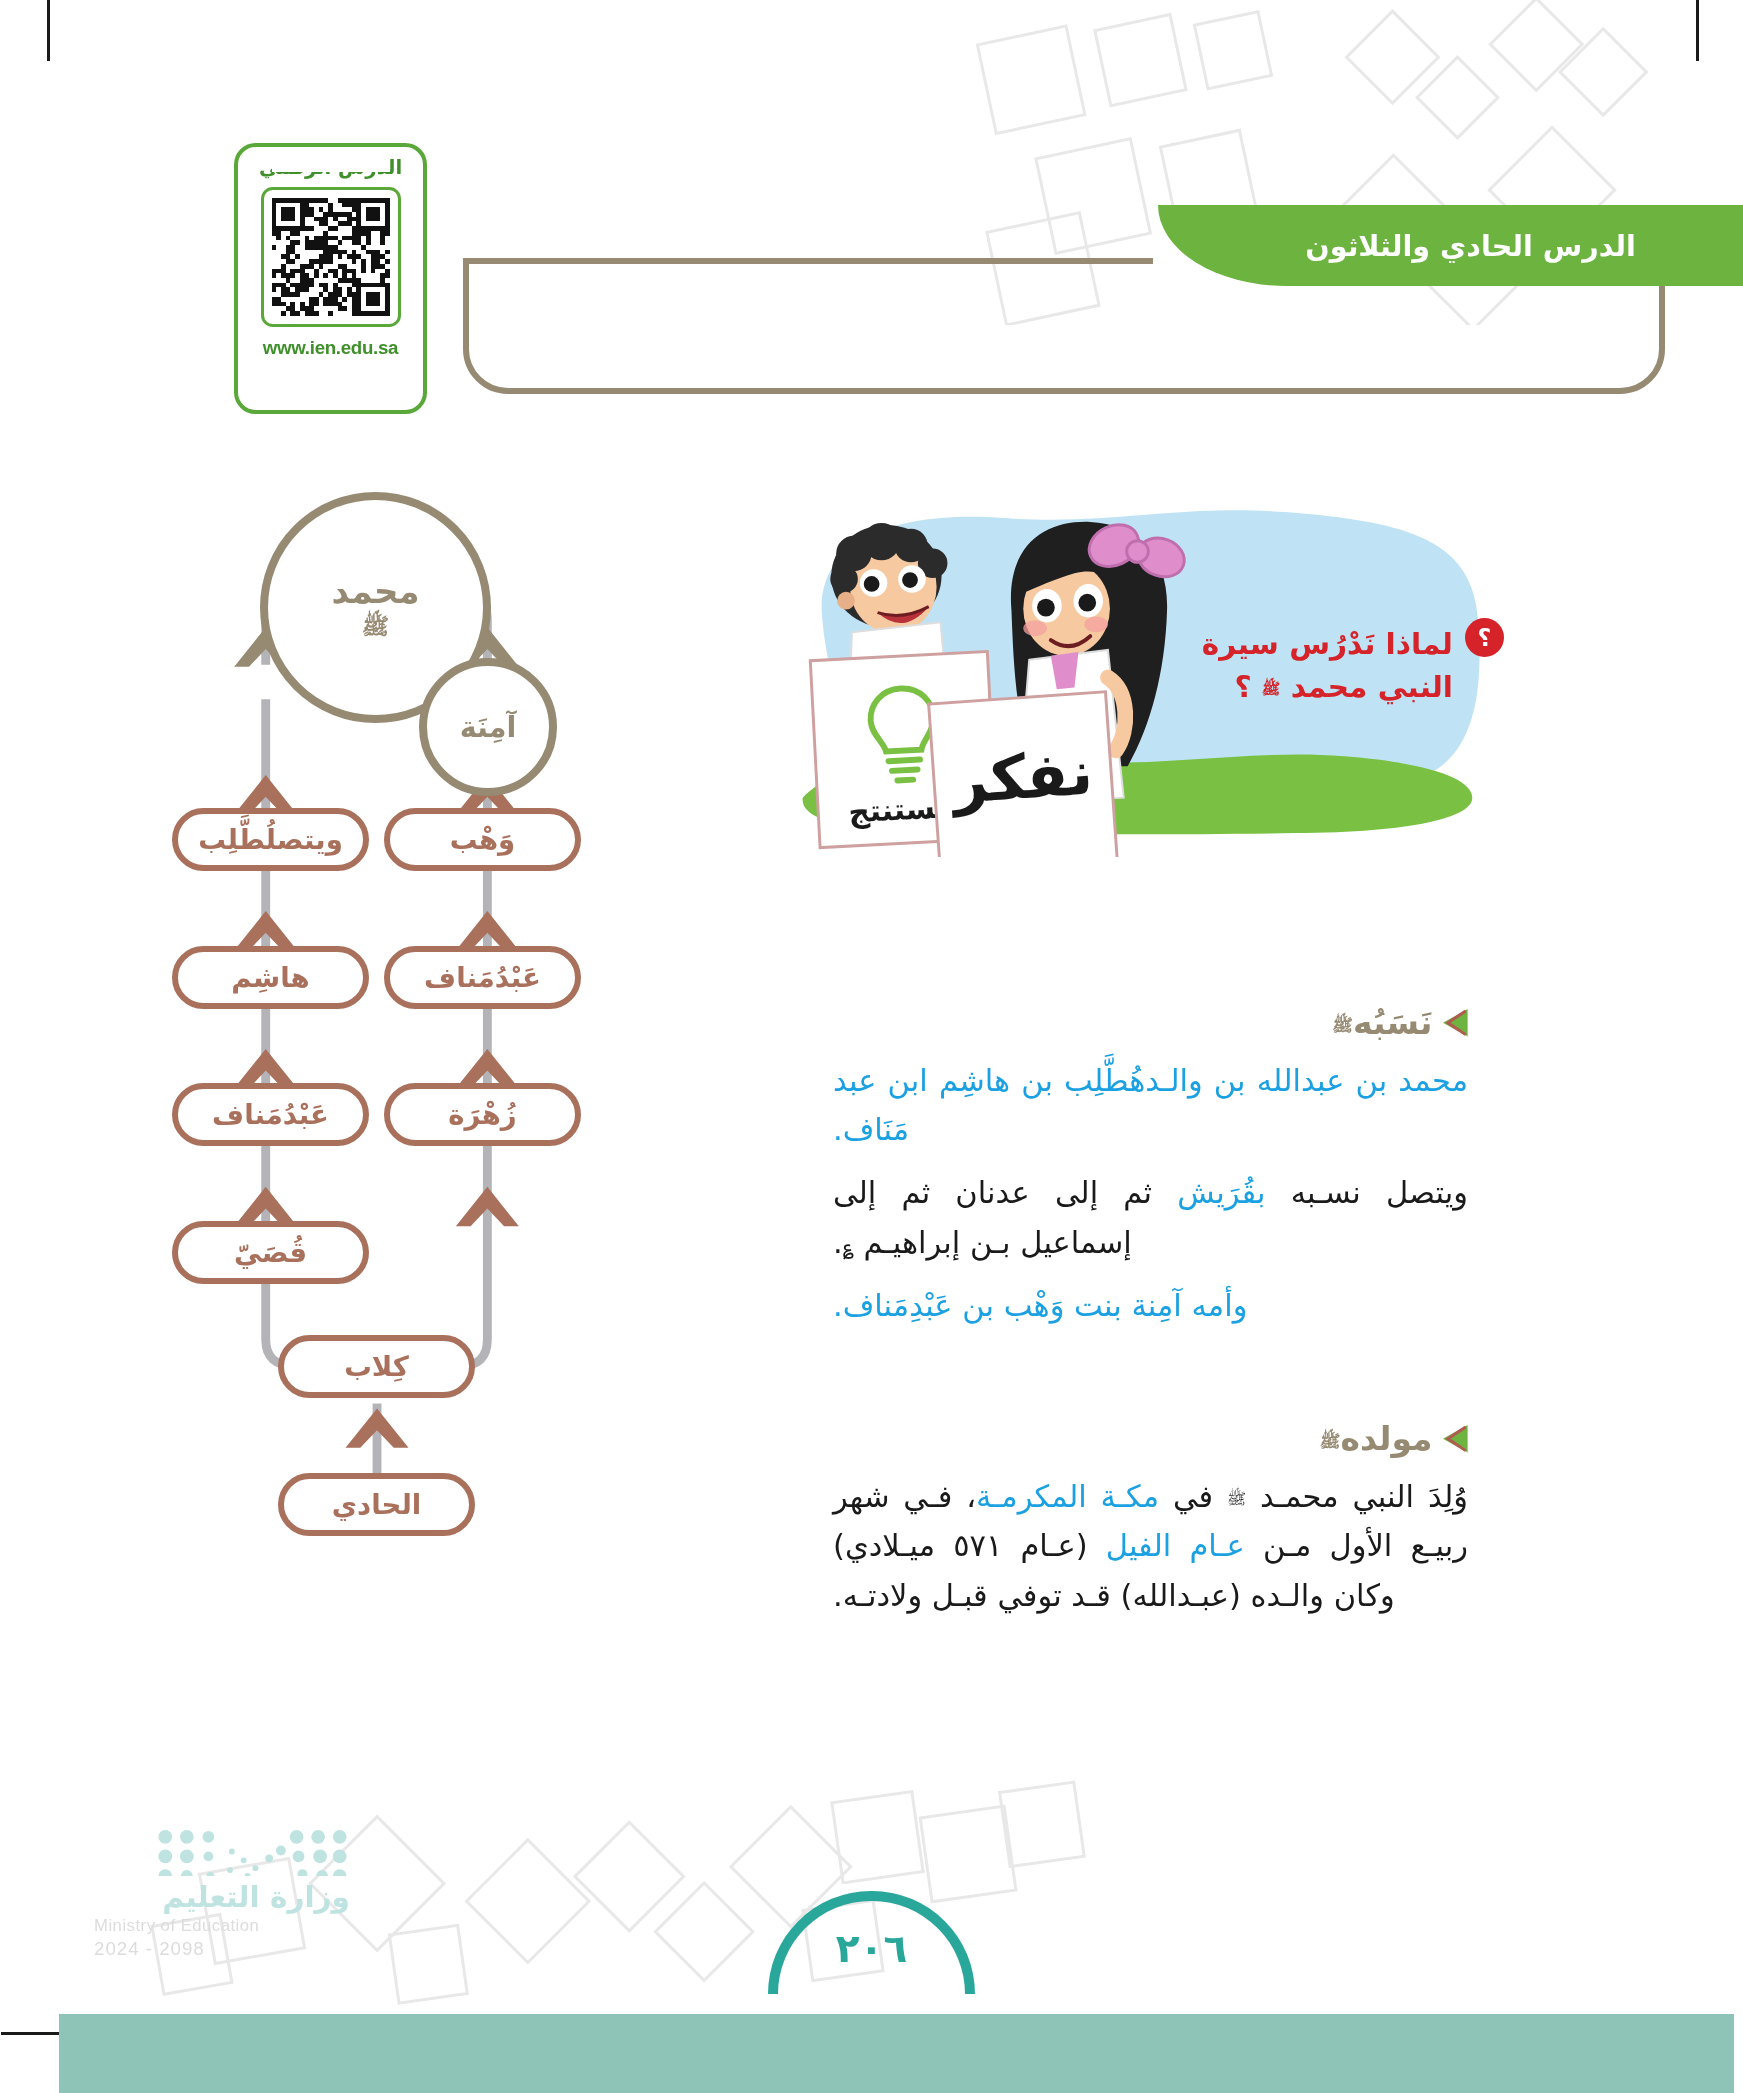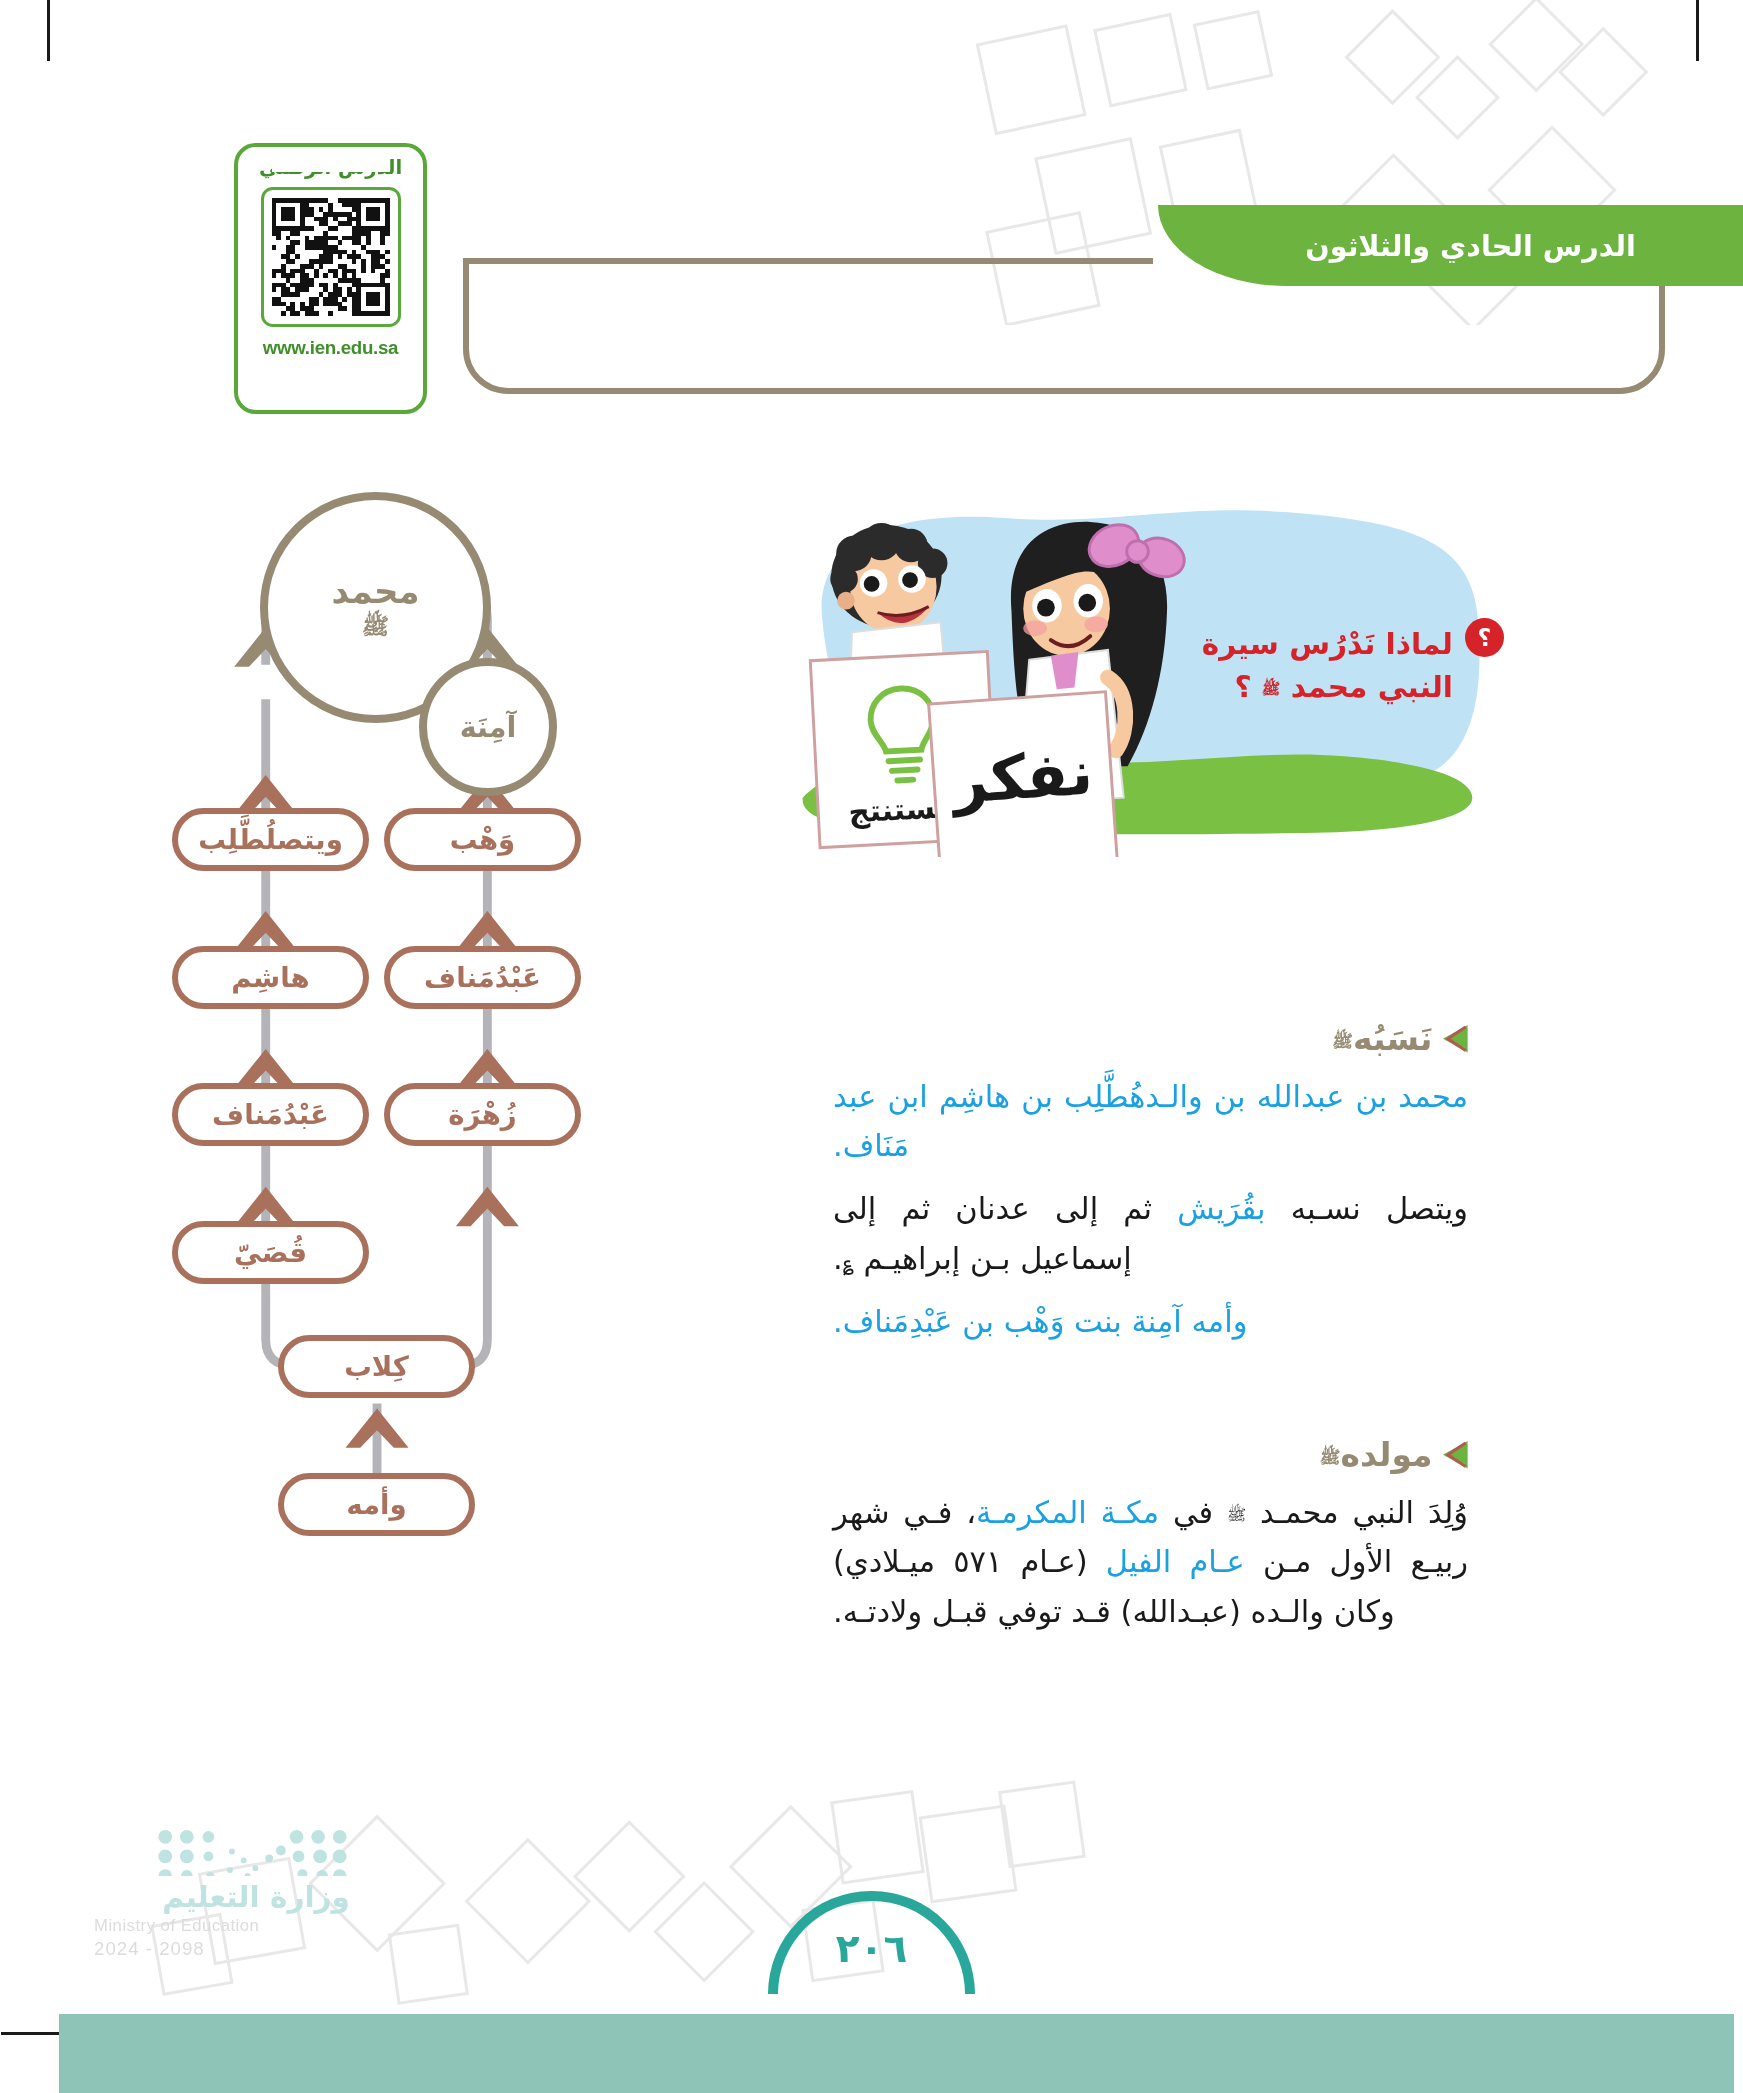--- a/index.html
+++ b/index.html
@@ -85,21 +85,21 @@
     z-index:6;
   }
   .q-badge{
     position:absolute;right:-11.8px;top:116px;width:39px;height:39px;border-radius:50%;
     background:#d6232a;color:#fff;font-size:23.6px;font-weight:bold;
     display:flex;align-items:center;justify-content:center;z-index:7;
     font-family:"DejaVu Sans",sans-serif;
   }
 
   
-  .section{position:absolute;direction:rtl;margin-top:16px;}
+  .section{position:absolute;direction:rtl;}
   .sec-head{display:flex;align-items:center;gap:9.9px;justify-content:flex-start;}
   .sec-head h3{
     margin:0;color:#968a73;font-size:33px;font-weight:bold;
     font-family:"DejaVu Sans",sans-serif;white-space:nowrap;
   }
   .bullet{width:25.6px;height:29.6px;flex:0 0 25.6px;position:relative;}
   .para{
     margin:13.8px 0 0 0;color:#1a1a1a;font-size:30.5px;line-height:1.62;
     text-align:justify;text-align-last:left;
     font-family:"DejaVu Sans",sans-serif;
@@ -1046,21 +1046,21 @@
       <span>عَبْدُمَناف</span>
     </div>
     <div class="node" style="left:212px;top:566px;width:197px;height:63px;">
       <span>زُهْرَة</span>
     </div>
 
     <div class="node" style="left:106px;top:818px;width:197px;height:63px;">
       <span>كِلاب</span>
     </div>
     <div class="node" style="left:106px;top:956px;width:197px;height:63px;">
-      <span>وأمه</span>
+      <span>الحادي</span>
     </div>
   </div>
 
   <div class="moe">
     <svg width="197" height="49" viewBox="0 0 200 50">
       <g fill="#bfe3e0">
         <circle cx="12" cy="10" r="7"></circle>
           <circle cx="34" cy="10" r="7"></circle>
           <circle cx="56" cy="10" r="6"></circle>
         <circle cx="12" cy="30" r="7"></circle>

